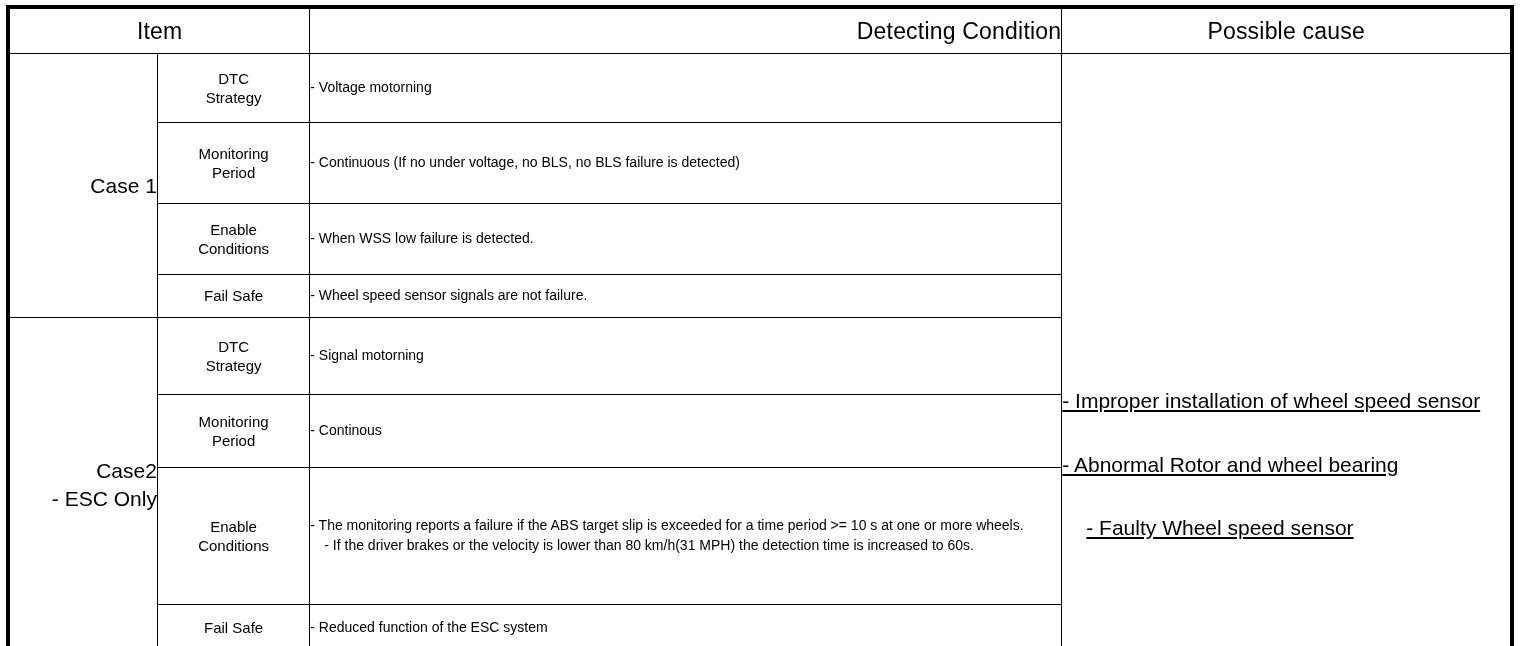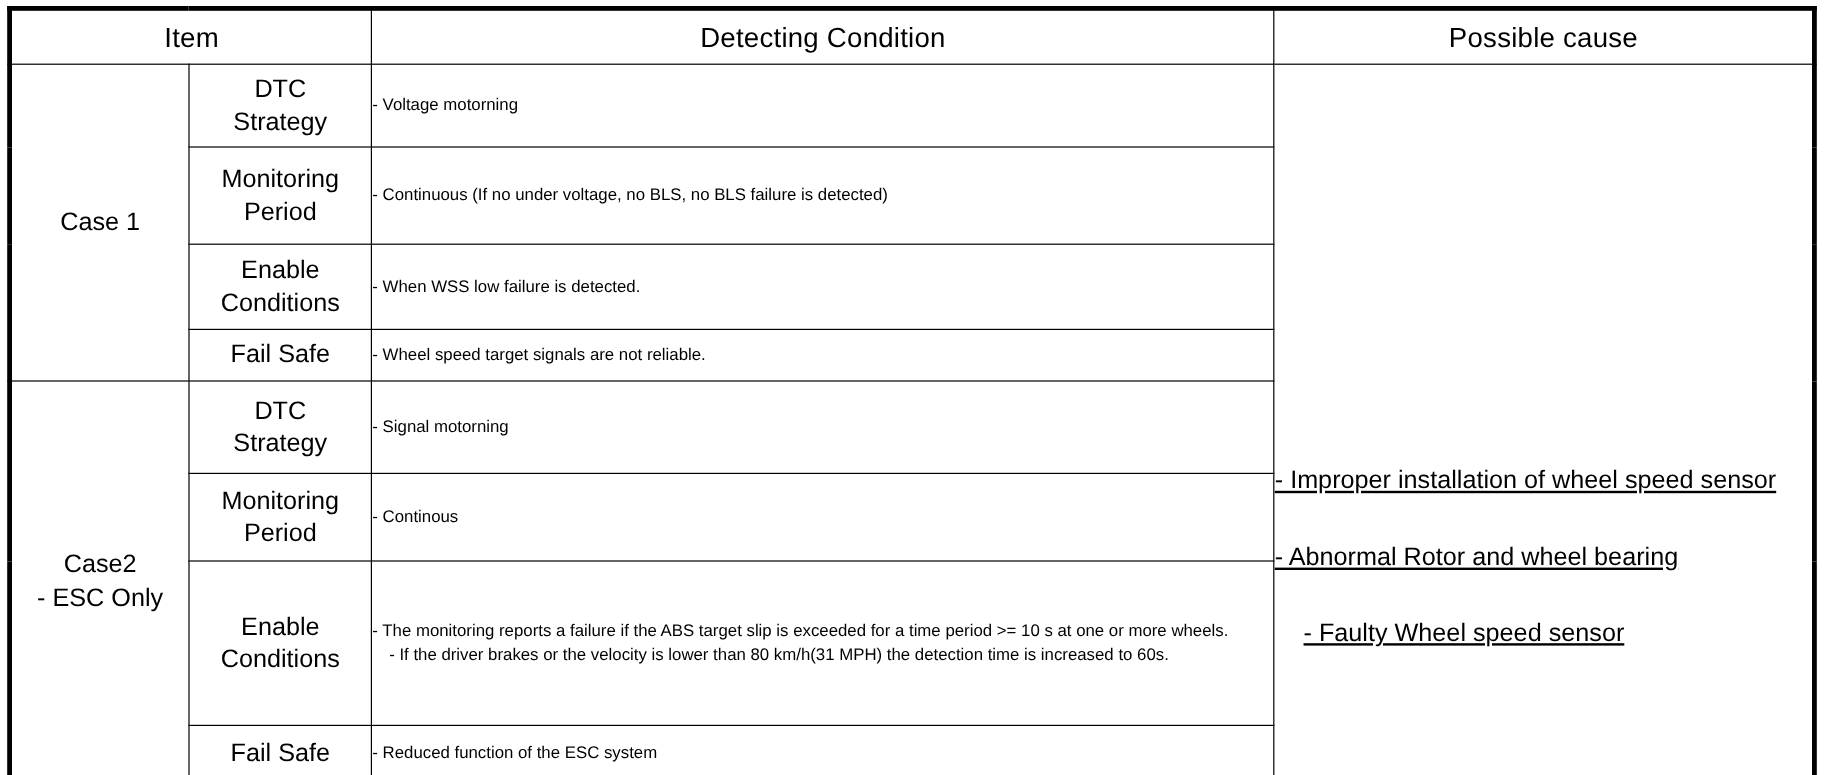--- a/index.html
+++ b/index.html
@@ -40,38 +40,38 @@
   }
   
   .hdr {
     text-align: center;
     font-size: 23px;
     font-weight: bold;
     height: 44px;
     letter-spacing: 0.2px;
   }
   .hdr-item { width: 301px; }
-  .hdr-cond { width: 750px; }
+  .hdr-cond { width: 750px; text-align: right; }
   .hdr-cause { width: 449px; }
 
   
   .row-heavy-top > td { border-top: 2px solid #000; }
   .case-divider > td { border-top: 3px solid #000; }
 
   .case-cell {
     width: 149px;
-    text-align: center;
+    text-align: right;
     font-size: 21px;
     line-height: 1.30;
     border-right: 2px solid #000;
   }
   .sub-cell {
     width: 151px;
     text-align: center;
-    font-size: 21px;
+    font-size: 15px;
     line-height: 1.30;
     border-right: 2px solid #000;
   }
   .cond-cell {
     width: 750px;
     font-size: 14px;
     line-height: 1.42;
     padding: 4px 0 4px 10px;
     text-align: left;
     border-right: 2px solid #000;
@@ -164,21 +164,21 @@
         <td class="cond-cell">
           <span class="cond-line">- When WSS low failure is detected.</span>
         </td>
       </tr>
 
       <tr>
         <td class="sub-cell" style="height:42px">
           <span>Fail Safe</span>
         </td>
         <td class="cond-cell">
-          <span class="cond-line">- Wheel speed target signals are not reliable.</span>
+          <span class="cond-line">- Wheel speed sensor signals are not failure.</span>
         </td>
       </tr>
 
       <tr class="case-divider">
         <td class="case-cell" rowspan="4">
           <span>Case2</span><br>
           <span>- ESC Only</span>
         </td>
         <td class="sub-cell" style="height:76px">
           <span>DTC</span><br>

